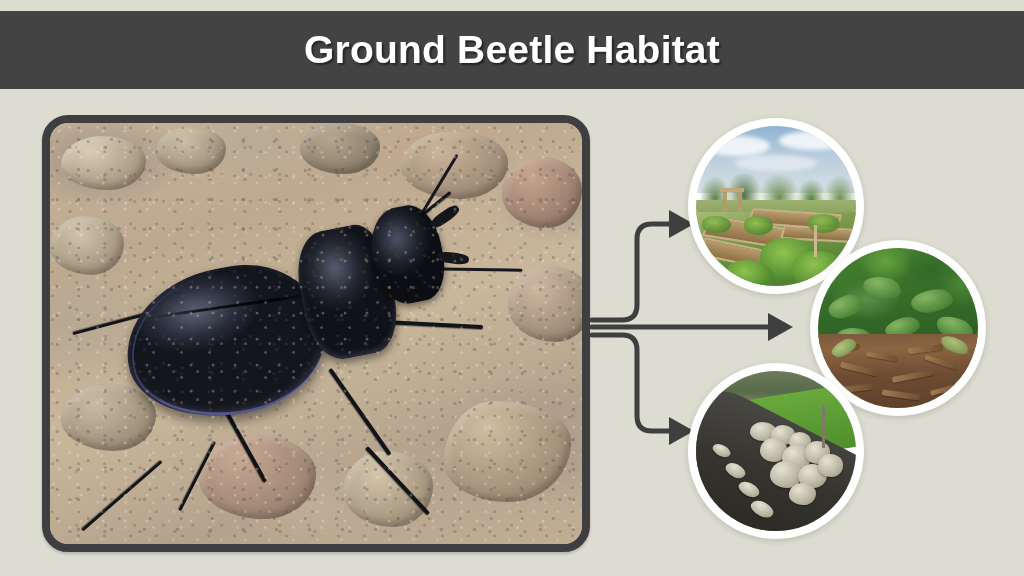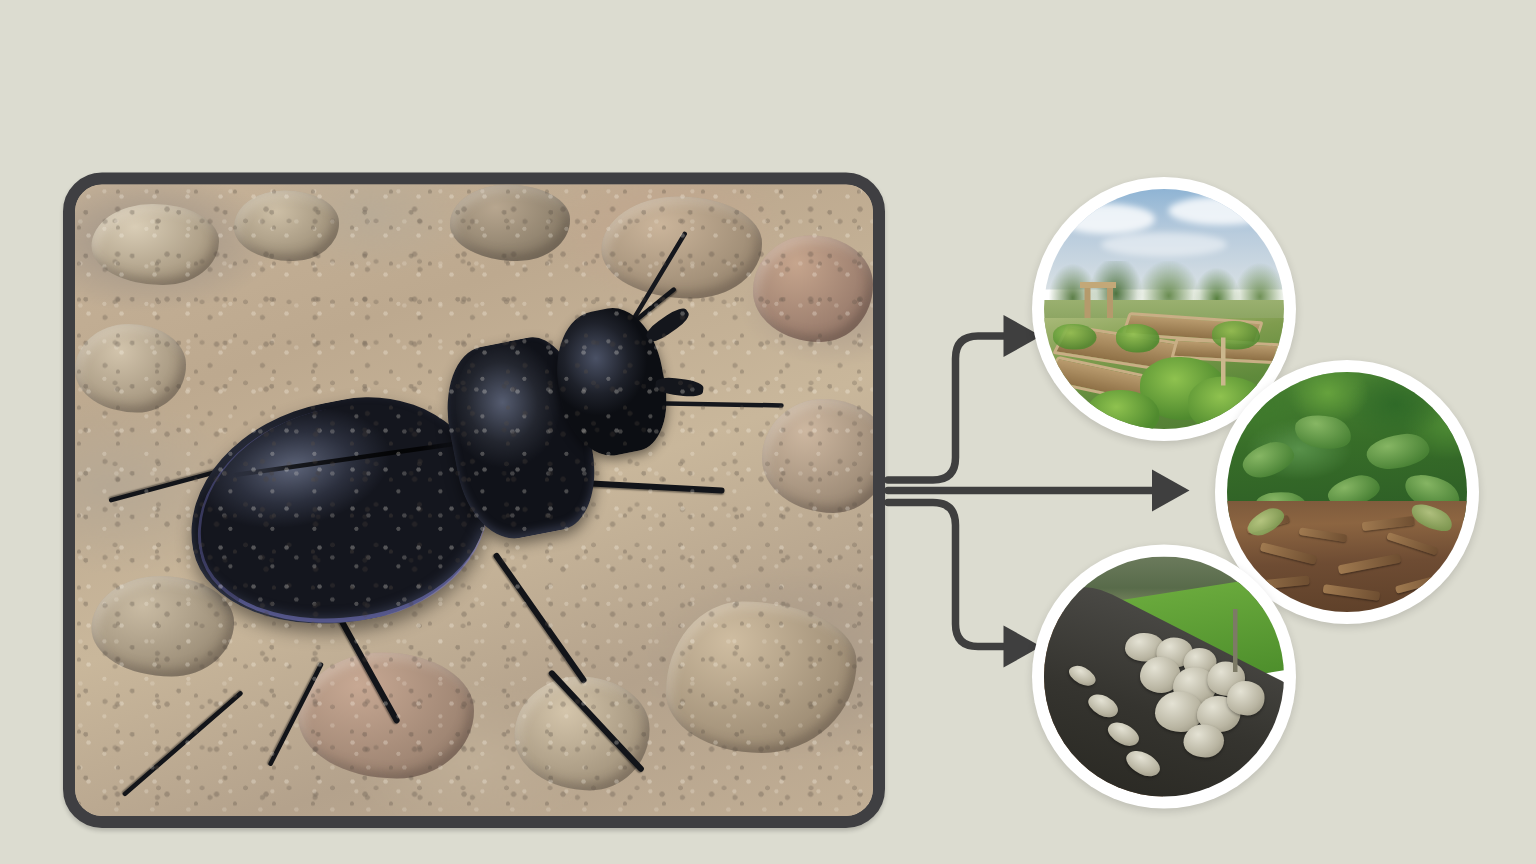--- a/index.html
+++ b/index.html
@@ -292,20 +292,23 @@
     border-radius: 48% 52% 46% 54% / 54% 48% 52% 46%;
     background: radial-gradient(ellipse at 36% 30%, #e4e2d4 0%, #b9b5a2 60%, #8f8a77 100%);
     box-shadow: 0 1px 2px rgba(0,0,0,.35);
   }
 </style>
 </head>
 <body>
 
 <div id="slide">
 
+  <div id="title-band">
+    <div id="title-text">Ground Beetle Habitat</div>
+  </div>
 
   <div id="beetle-frame">
     <div id="beetle-photo">
       <div class="soil"></div>
 
       <div class="stone" style="left:2%;top:3%;width:16%;height:13%;background:radial-gradient(ellipse at 34% 28%,#d9cdb6,#a79880 70%,#8b7d68);"></div>
       <div class="stone" style="left:20%;top:1%;width:13%;height:11%;background:radial-gradient(ellipse at 40% 30%,#cdbfa6,#9d8f78 72%);"></div>
       <div class="stone" style="left:47%;top:0%;width:15%;height:12%;background:radial-gradient(ellipse at 38% 30%,#b7a68f,#8a7d69 70%);"></div>
       <div class="stone" style="left:66%;top:2%;width:20%;height:16%;background:radial-gradient(ellipse at 36% 28%,#cbb59b,#9c8a73 72%);"></div>
       <div class="stone" style="left:85%;top:8%;width:15%;height:17%;background:radial-gradient(ellipse at 36% 26%,#c6a58d,#96796a 74%);"></div>

